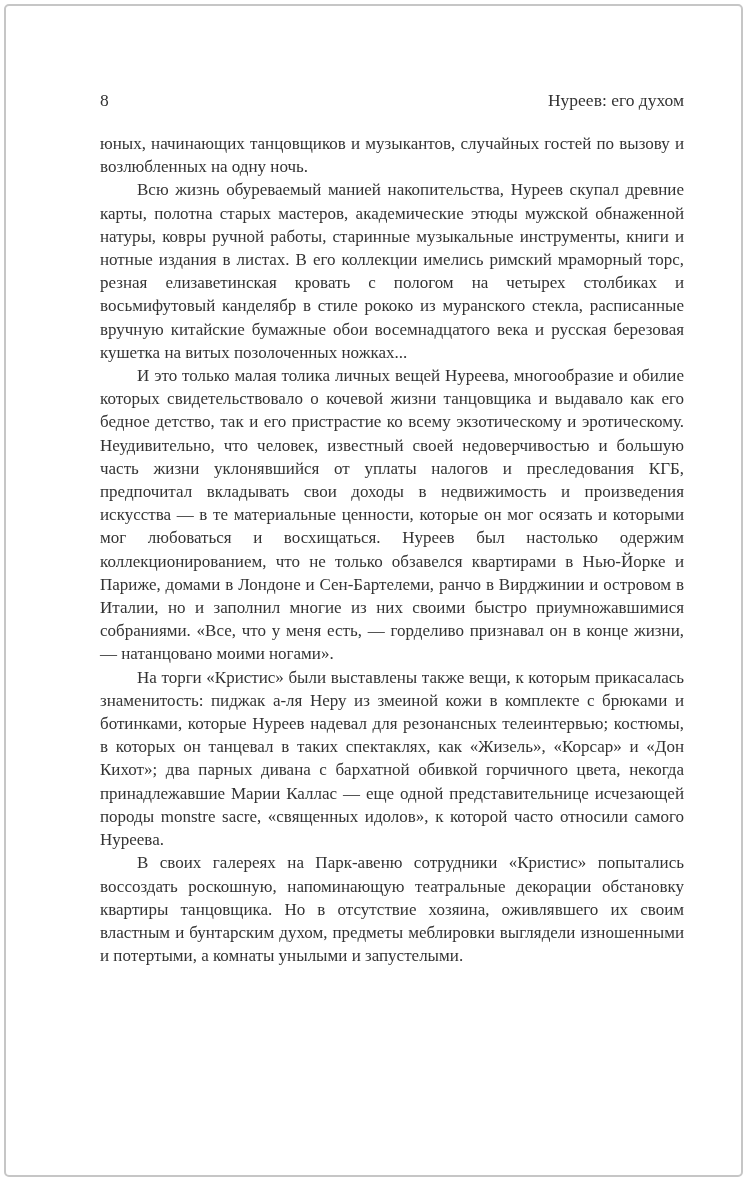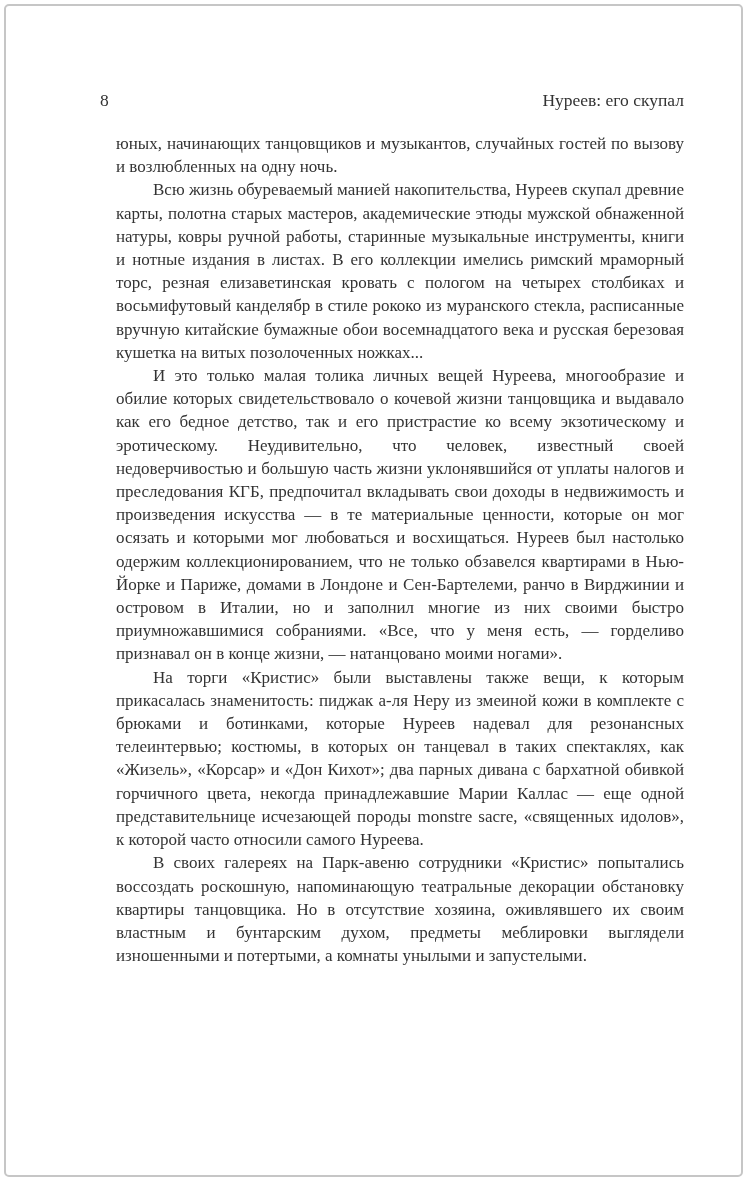--- a/index.html
+++ b/index.html
@@ -38,42 +38,41 @@
     line-height: 20px;
     margin-bottom: 22px;
   }
   .page-num { letter-spacing: 0.3px; }
   .running-title { text-align: right; }
   .text-body {
     font-size: 17px;
     line-height: 23.2px;
     text-align: justify;
     hyphens: auto;
-    margin-left: 16px;
     -webkit-hyphens: auto;
   }
   .text-body p {
     margin: 0;
     padding: 0;
   }
   .text-body p.indent {
     text-indent: 37px;
   }
   .italic {
   }
 </style>
 </head>
 <body>
 
 <div class="page">
   <div class="frame"></div>
   <div class="content">
     <div class="header">
       <span class="page-num">8</span>
-      <span class="running-title">Нуреев: его скупал</span>
+      <span class="running-title">Нуреев: его духом</span>
     </div>
     <div class="text-body">
         <p class=""><span>юных, начинающих танцовщиков и музыкантов, случайных гостей по вызову и возлюбленных на одну ночь.</span></p>
         <p class="indent"><span>Всю жизнь обуреваемый манией накопительства, Нуреев скупал древние карты, полотна старых мастеров, академические этюды мужской обнаженной натуры, ковры ручной работы, старинные музыкальные инструменты, книги и нотные издания в листах. В его коллекции имелись римский мраморный торс, резная елизаветинская кровать с пологом на четырех столбиках и восьмифутовый канделябр в стиле рококо из муранского стекла, расписанные вручную китайские бумажные обои восемнадцатого века и русская березовая кушетка на витых позолоченных ножках...</span></p>
         <p class="indent"><span>И это только малая толика личных вещей Нуреева, многообразие и обилие которых свидетельствовало о кочевой жизни танцовщика и выдавало как его бедное детство, так и его пристрастие ко всему экзотическому и эротическому. Неудивительно, что человек, известный своей недоверчивостью и большую часть жизни уклонявшийся от уплаты налогов и преследования КГБ, предпочитал вкладывать свои доходы в недвижимость и произведения искусства — в те материальные ценности, которые он мог осязать и которыми мог любоваться и восхищаться. Нуреев был настолько одержим коллекционированием, что не только обзавелся квартирами в Нью-Йорке и Париже, домами в Лондоне и Сен-Бартелеми, ранчо в Вирджинии и островом в Италии, но и заполнил многие из них своими быстро приумножавшимися собраниями. «Все, что у меня есть, — горделиво признавал он в конце жизни, — натанцовано моими ногами».</span></p>
         <p class="indent"><span>На торги «Кристис» были выставлены также вещи, к которым прикасалась знаменитость: пиджак а-ля Неру из змеиной кожи в комплекте с брюками и ботинками, которые Нуреев надевал для резонансных телеинтервью; костюмы, в которых он танцевал в таких спектаклях, как «Жизель», «Корсар» и «Дон Кихот»; два парных дивана с бархатной обивкой горчичного цвета, некогда принадлежавшие Марии Каллас — еще одной представительнице исчезающей породы </span><span class="italic">monstre sacre</span><span>, «священных идолов», к которой часто относили самого Нуреева.</span></p>
         <p class="indent"><span>В своих галереях на Парк-авеню сотрудники «Кристис» попытались воссоздать роскошную, напоминающую театральные декорации обстановку квартиры танцовщика. Но в отсутствие хозяина, оживлявшего их своим властным и бунтарским духом, предметы меблировки выглядели изношенными и потертыми, а комнаты унылыми и запустелыми.</span></p>
       </div>
   </div>
 </div>

